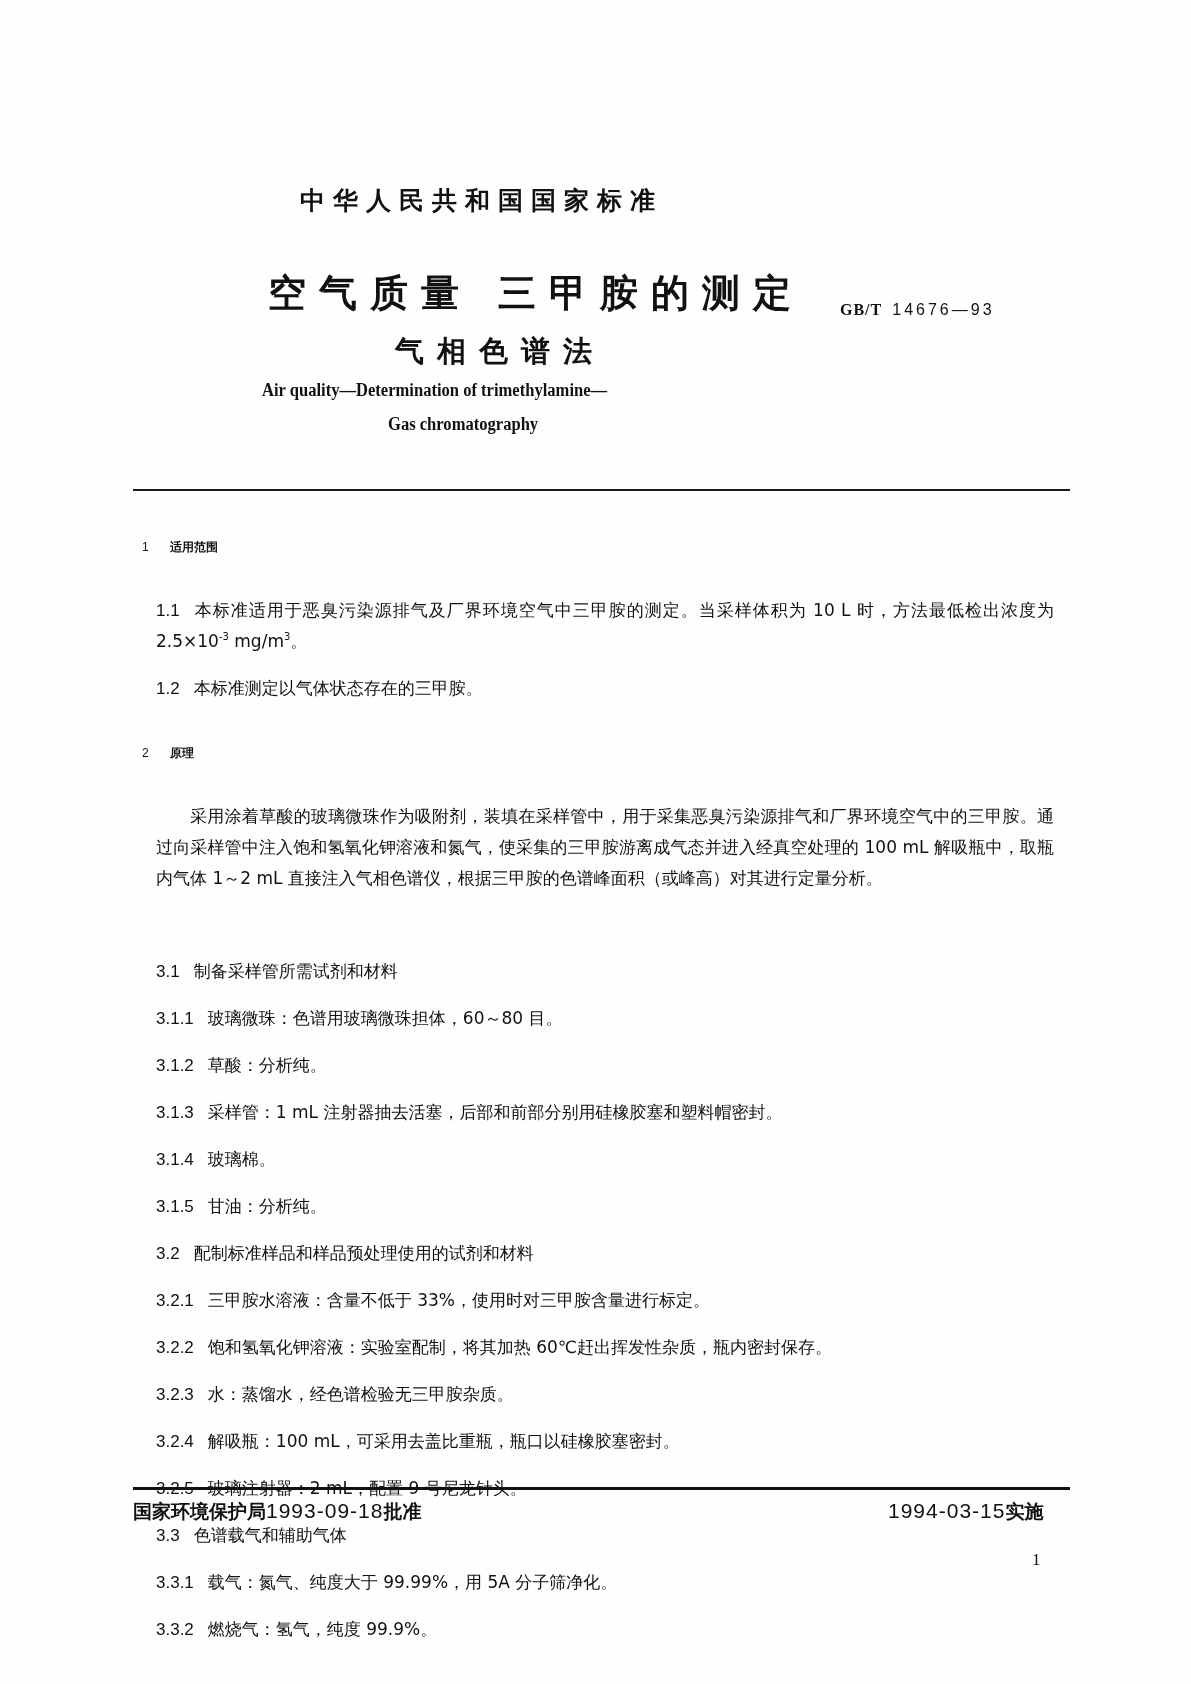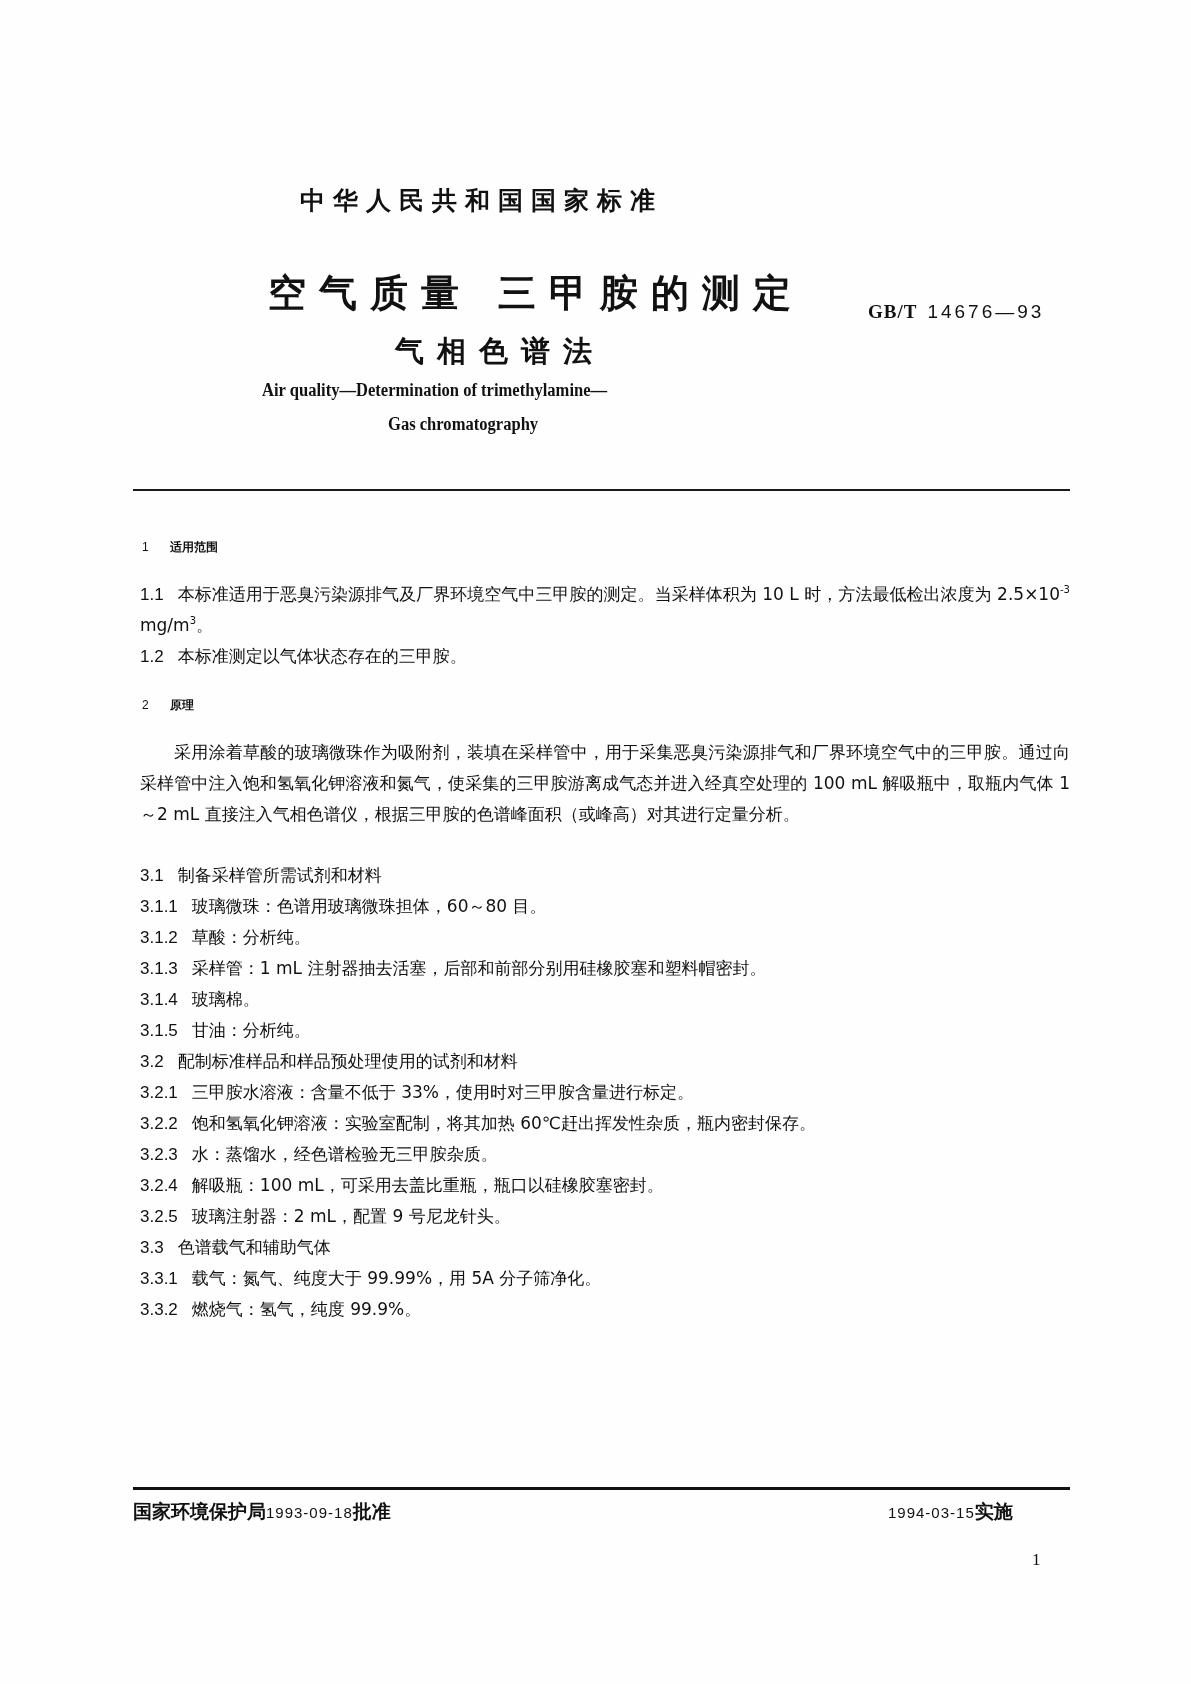--- a/index.html
+++ b/index.html
@@ -33,22 +33,22 @@
       font-size: 38px; font-weight: bold;
       letter-spacing: 13px;
     }
     .title-zh-1 .gap { display: inline-block; width: 26px; }
     .title-zh-2 {
       left: 395px; top: 332px;
       font-size: 29px; font-weight: bold;
       letter-spacing: 13px;
     }
     .std-code {
-      left: 868px; top: 300px;
-      font-size: 19px;
+      left: 840px; top: 300px;
+      font-size: 16px;
       letter-spacing: 1px;
     }
     .std-code .prefix {
       font-family: "Liberation Serif", "DejaVu Serif", serif;
       font-weight: bold;
       margin-right: 10px;
     }
     .std-code .num {
       font-family: "Liberation Sans", sans-serif;
       letter-spacing: 3px;
@@ -84,21 +84,21 @@
       font-size: 12px;
       margin: 2px;
     }
     .sec-head .n {
       display: inline-block;
       width: 28px;
       font-weight: normal;
       font-family: "Liberation Sans", sans-serif;
     }
     .para {
-      margin: 0;
+      margin: 16px;
       text-align: justify;
     }
     .clause .cn {
       font-family: "Liberation Sans", sans-serif;
       display: inline-block;
       margin-right: 14px;
     }
     .indent { text-indent: 34px; }
     .sp-s2 { height: 14px; }
     .sp-s3 { height: 16px; }
@@ -107,21 +107,21 @@
       left: 133px; top: 1499px;
       font-size: 19px; font-weight: bold;
     }
     .footer-right {
       left: 888px; top: 1499px;
       font-size: 19px; font-weight: bold;
     }
     .footer-left .d, .footer-right .d {
       font-family: "Liberation Sans", sans-serif;
       font-weight: normal;
-      font-size: 15px;
+      font-size: 21px;
       letter-spacing: 1px;
     }
     .page-number {
       left: 1032px; top: 1550px;
       font-family: "Liberation Serif", serif;
       font-size: 17px;
     }
     sup { font-size: 10px; line-height: 0; }
   </style>
 </head>

